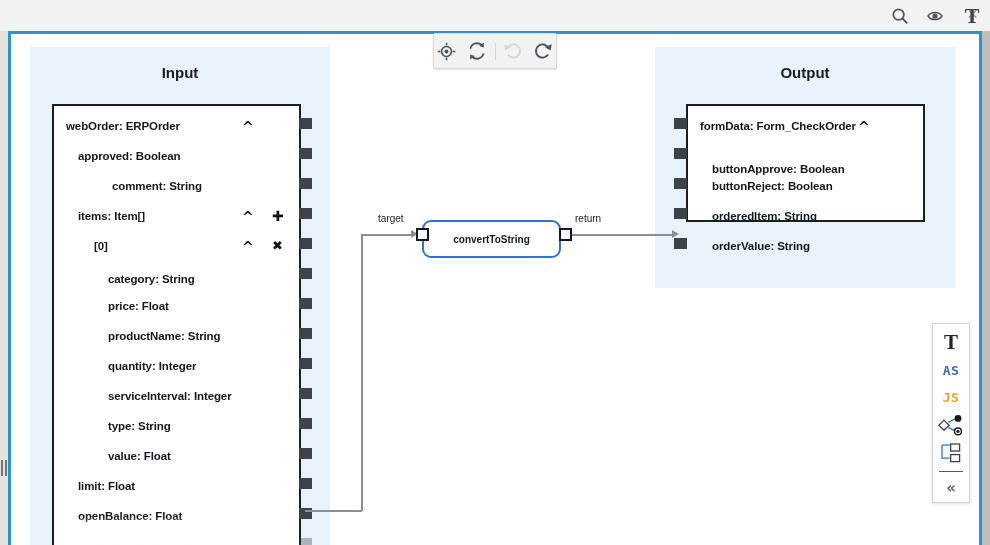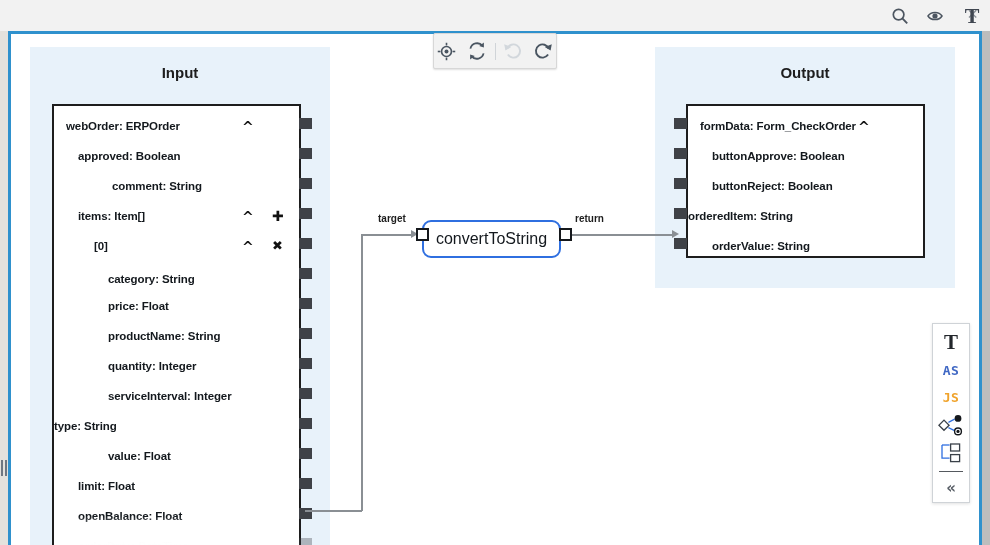--- a/index.html
+++ b/index.html
@@ -74,25 +74,25 @@
   .fade-mask{
     position:absolute;left:0;right:0;bottom:0;height:30px;pointer-events:none;
     background:linear-gradient(to bottom,rgba(255,255,255,0) 0%,rgba(255,255,255,0.92) 70%,#ffffff 100%);
   }
 
   
   .fnode{
     position:absolute;background:#ffffff;border:2px solid #2f6fe0;border-radius:9px;
     box-sizing:border-box;display:flex;align-items:center;justify-content:center;
   }
-  .fnode-label{font-size:16px;font-weight:normal;color:#13181d;}
+  .fnode-label{font-size:10px;font-weight:bold;color:#13181d;}
   .port{
     position:absolute;width:13px;height:13px;background:#ffffff;border:2px solid #15181c;box-sizing:border-box;
   }
-  .port-label{position:absolute;font-size:10px;font-weight:bold;color:#1d1d1d;}
+  .port-label{position:absolute;font-size:10px;font-weight:normal;color:#1d1d1d;}
 
   .wire{position:absolute;background:#8a8f94;}
   .arrow{position:absolute;width:0;height:0;border-top:4px solid transparent;border-bottom:4px solid transparent;border-left:7px solid #8a8f94;}
 
   
   .float-toolbar{
     position:absolute;left:433px;top:33px;width:122px;height:34px;
     background:#f2f2f2;border:1px solid #d7d7d7;border-radius:2px;
     display:flex;align-items:center;justify-content:center;gap:4px;
     box-shadow:0 1px 2px rgba(0,0,0,0.13);
@@ -190,21 +190,21 @@
             <div class="row" style="top: 215px;">
               <span class="row-label" style="margin-left: 54px;">productName: String</span>
             </div>
             <div class="row" style="top: 245px;">
               <span class="row-label" style="margin-left: 54px;">quantity: Integer</span>
             </div>
             <div class="row" style="top: 275px;">
               <span class="row-label" style="margin-left: 54px;">serviceInterval: Integer</span>
             </div>
             <div class="row" style="top: 305px;">
-              <span class="row-label" style="">type: String</span>
+              <span class="row-label" style="margin-left: 54px;">type: String</span>
             </div>
             <div class="row" style="top: 335px;">
               <span class="row-label" style="margin-left: 54px;">value: Float</span>
             </div>
             <div class="row" style="top: 365px;">
               <span class="row-label" style="margin-left: 24px;">limit: Float</span>
             </div>
             <div class="row" style="top: 395px;">
               <span class="row-label" style="margin-left: 24px;">openBalance: Float</span>
             </div>
@@ -228,34 +228,34 @@
           <div class="conn" style="left: 288px; top: 384px;"></div>
           <div class="conn" style="left: 288px; top: 414px;"></div>
           <div class="conn" style="left: 288px; top: 444px;"></div>
           <div class="conn" style="left: 288px; top: 474px;"></div>
           <div class="conn" style="left: 288px; top: 504px; opacity: 0.35;"></div>
         </div>
 
       <div class="io-panel" style="left:644px;top:13px;width:300px;height:241px;">
         <div class="io-title">Output</div>
       </div>
-      <div class="io-box" style="left:675px;top:70px;width:239px;height:154px;">
+      <div class="io-box" style="left:675px;top:70px;width:239px;height:118px;">
         <div id="output-rows">
             <div class="row" style="top: 5px;">
               <span class="row-label" style="margin-left: 12px;">formData: Form_CheckOrder</span>
               <span class="row-ctl chev" style="left: 170px; top: 9px; font-size: 14px;">^</span>
             </div>
-            <div class="row" style="top: 35px;">
+            <div class="row" style="top: 48px;">
               <span class="row-label" style="margin-left: 24px;">buttonApprove: Boolean</span>
             </div>
             <div class="row" style="top: 65px;">
               <span class="row-label" style="margin-left: 24px;">buttonReject: Boolean</span>
             </div>
             <div class="row" style="top: 95px;">
-              <span class="row-label" style="">orderedItem: String</span>
+              <span class="row-label" style="margin-left: 24px;">orderedItem: String</span>
             </div>
             <div class="row" style="top: 125px;">
               <span class="row-label" style="margin-left: 24px;">orderValue: String</span>
             </div>
           </div>
       </div>
       <div id="output-connectors">
           <div class="conn" style="left: 663px; top: 84px;"></div>
           <div class="conn" style="left: 663px; top: 114px;"></div>
           <div class="conn" style="left: 663px; top: 144px;"></div>

